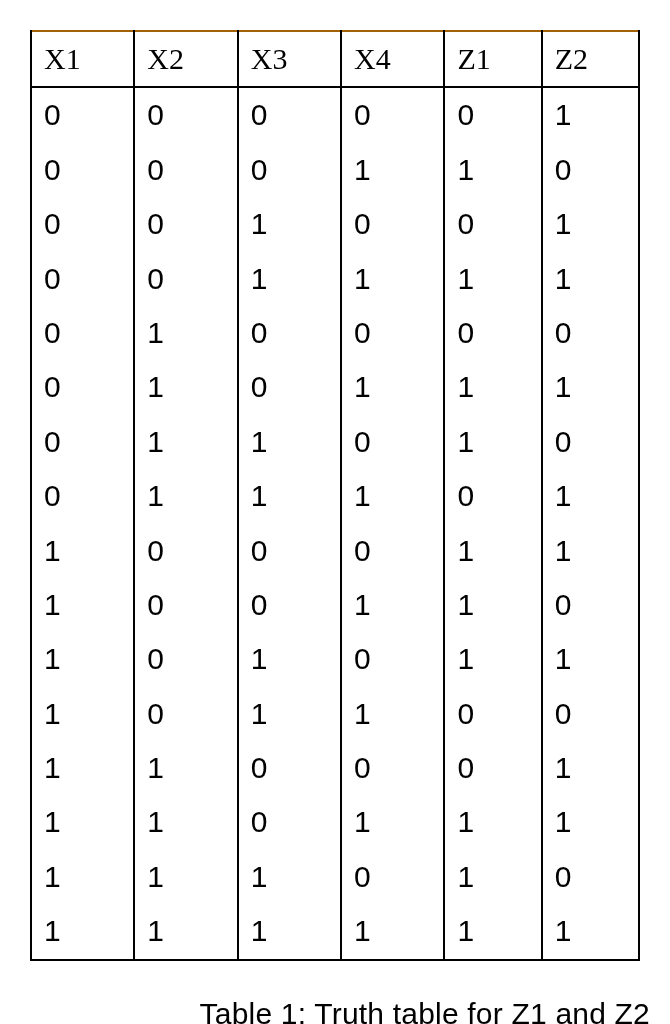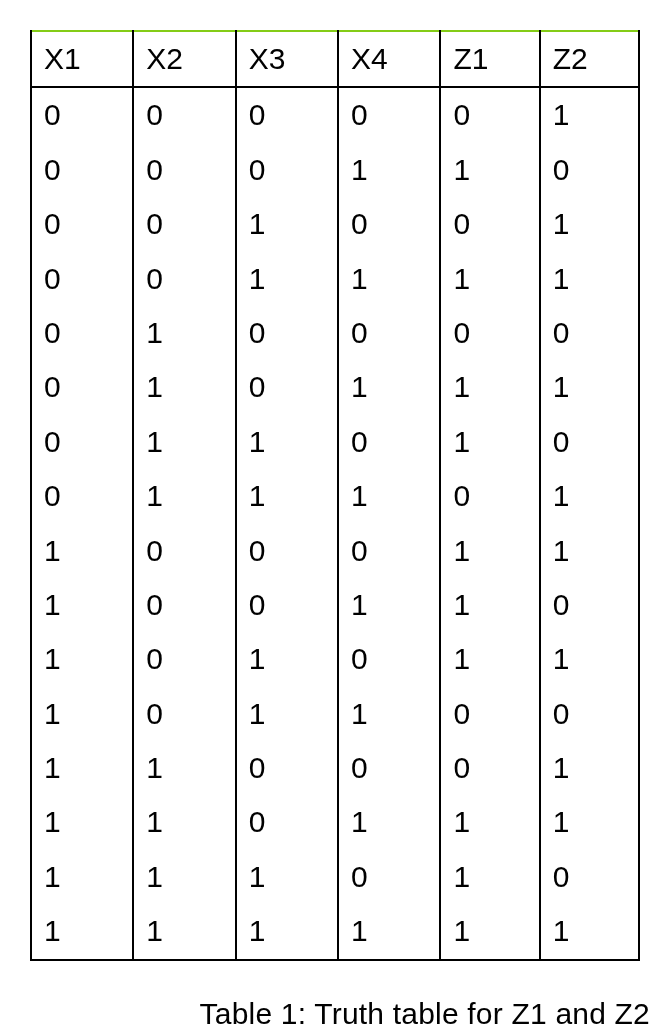--- a/index.html
+++ b/index.html
@@ -21,22 +21,23 @@
     td, th {
       border-left: 2px solid #000;
       border-right: 2px solid #000;
       padding: 8px 6px 8px 12px;
       text-align: left;
       font-size: 30px;
       font-weight: normal;
       line-height: 1.28;
     }
     thead tr {
-      border-top: 2px solid #84cc16;
+      border-top: 2px solid #a16207;
       border-bottom: 2px solid #000;
+      font-family: Liberation Serif, serif;
     }
     tbody tr:last-child td {
       border-bottom: 2px solid #000;
     }
     .caption {
       text-align: right;
       font-size: 30px;
       margin-top: 36px;
       padding-left: 20px;
       letter-spacing: 0.2px;

